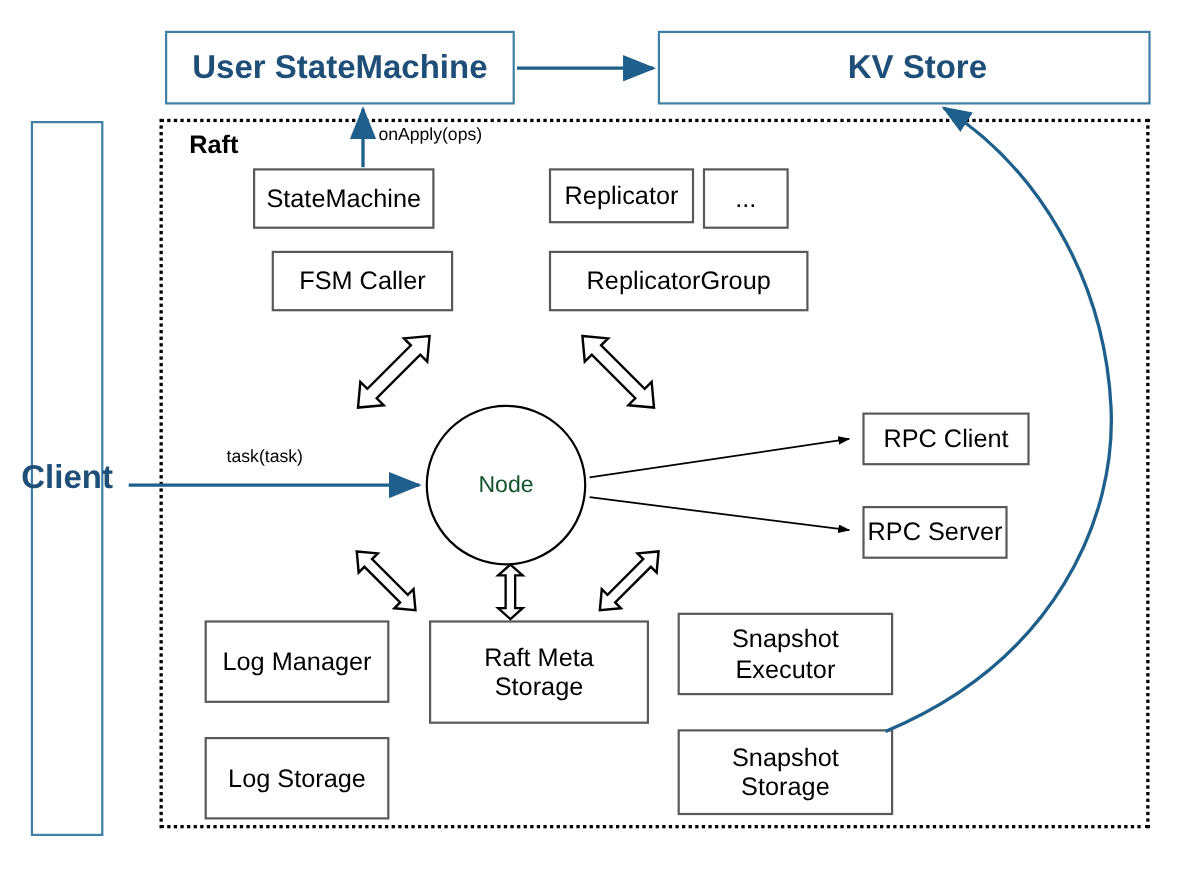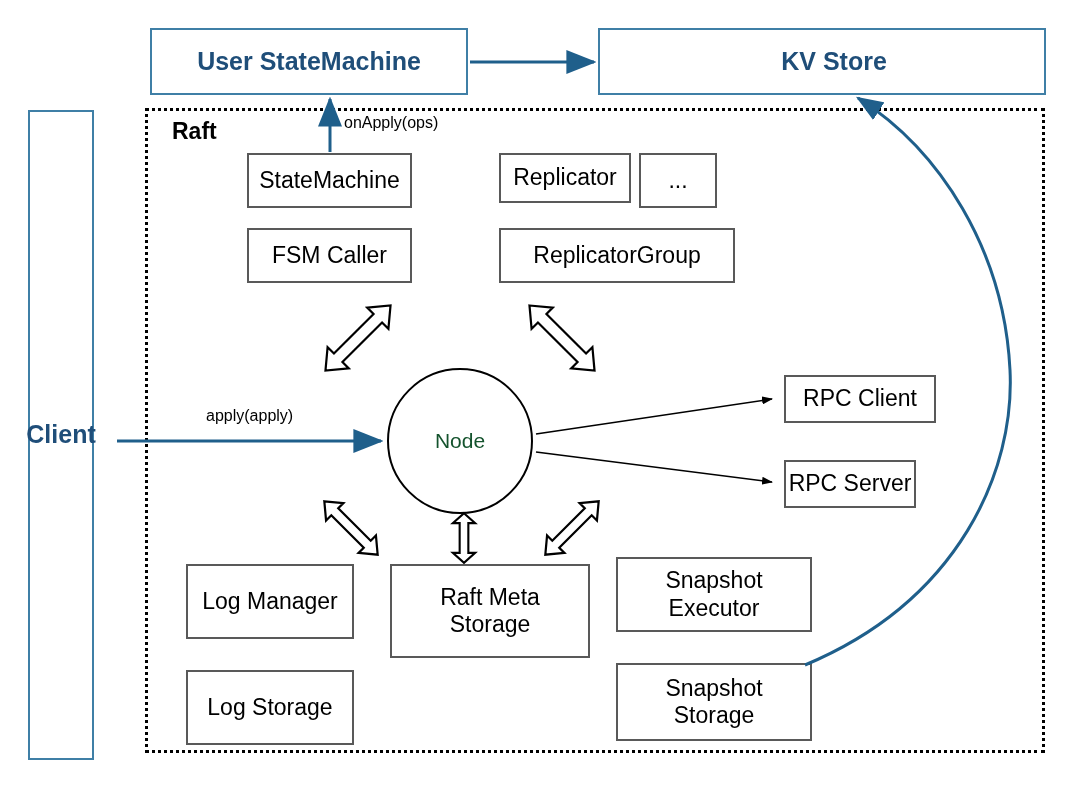--- a/index.html
+++ b/index.html
@@ -35,21 +35,21 @@
   }
   .box-black {
     border: 2px solid #595959;
     color: #000000;
     font-size: 23px;
     font-weight: 400;
   }
   .box-blue {
     border: 2px solid #3f7fa6;
     color: #1f4e79;
-    font-size: 25px;
+    font-size: 30px;
     font-weight: bold;
   }
   .raft-container {
     position: absolute;
     box-sizing: border-box;
     border: 3px dotted #000000;
     background: transparent;
   }
   .raft-label {
     position: absolute;
@@ -90,21 +90,21 @@
   </div>
 
   <div class="box box-blue" style="left:150px; top:28px; width:318px; height:67px;">
     <span>User StateMachine</span>
   </div>
 
   <div class="box box-blue" style="left:598px; top:28px; width:448px; height:67px;padding-left:24px;">
     <span>KV Store</span>
   </div>
 
-  <div class="box box-black" style="left:247px; top:153px; width:165px; height:55px;">
+  <div class="box box-black" style="left:230px; top:153px; width:165px; height:55px;">
     <span>StateMachine</span>
   </div>
 
   <div class="box box-black" style="left:247px; top:228px; width:165px; height:55px;">
     <span>FSM Caller</span>
   </div>
 
   <div class="box box-black" style="left:499px; top:153px; width:132px; height:50px;">
     <span>Replicator</span>
   </div>
@@ -146,21 +146,21 @@
   <div class="box box-black" style="left:616px; top:663px; width:196px; height:78px; flex-direction:column;">
     <span>Snapshot</span>
     <span>Storage</span>
   </div>
 
   <div class="node-circle" style="left:387px; top:368px; width:146px; height:146px;">
     <span>Node</span>
   </div>
 
   <div class="edge-label" style="left:344px; top:114px;">onApply(ops)</div>
-  <div class="edge-label" style="left:206px; top:407px;">apply(apply)</div>
+  <div class="edge-label" style="left:206px; top:407px;">task(task)</div>
 
   <svg class="layer" viewBox="0 0 1080 790">
     <defs>
       <marker id="blueHead" markerWidth="10" markerHeight="8" refX="9.2" refY="4" orient="auto" markerUnits="strokeWidth">
         <path d="M0,0 L10,4 L0,8 z" fill="#1f5f8b"></path>
       </marker>
       <marker id="blueHeadBig" markerWidth="9" markerHeight="7" refX="8.2" refY="3.5" orient="auto" markerUnits="strokeWidth">
         <path d="M0,0 L9,3.5 L0,7 z" fill="#1f5f8b"></path>
       </marker>
       <marker id="thinHead" markerWidth="11" markerHeight="8" refX="10" refY="4" orient="auto" markerUnits="userSpaceOnUse">

